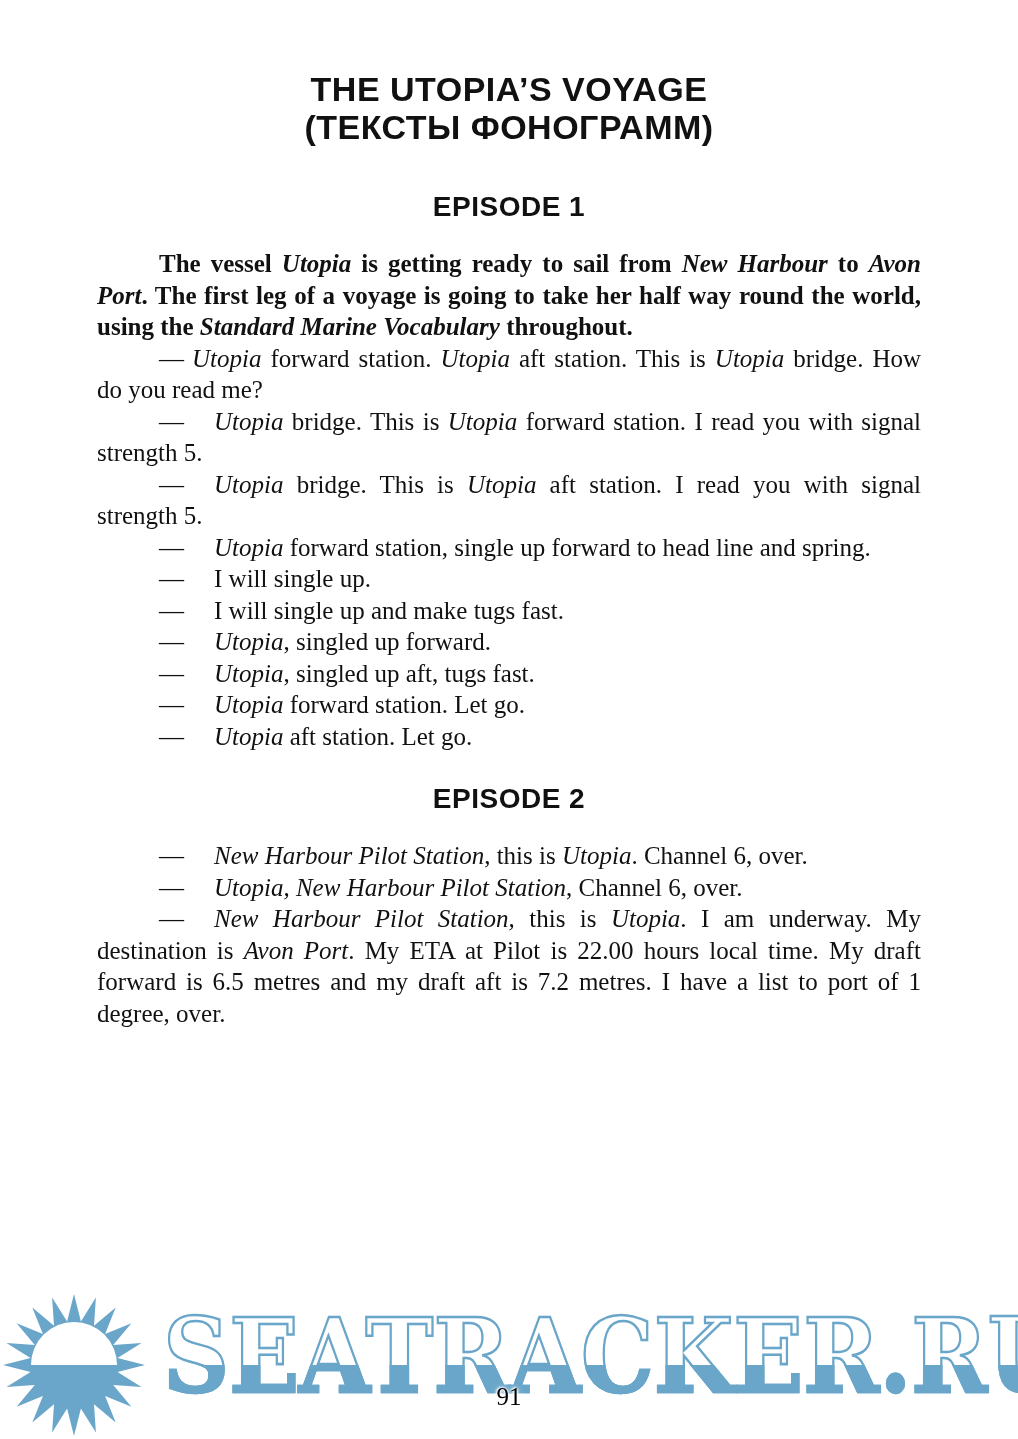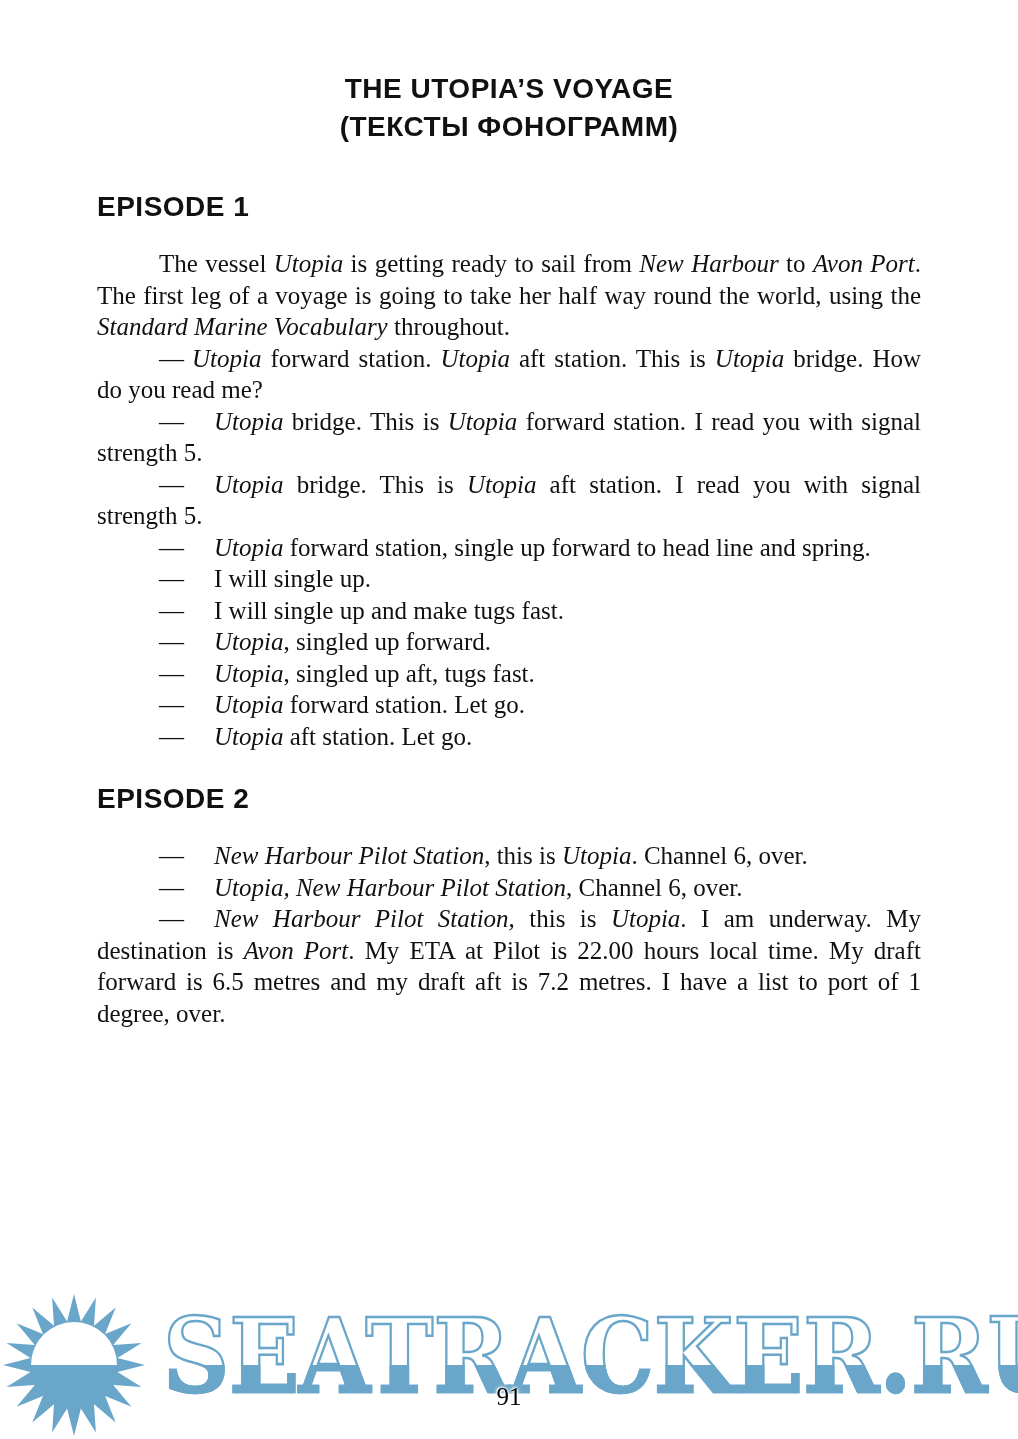--- a/index.html
+++ b/index.html
@@ -18,40 +18,41 @@
     left:97px; top:0;
     width:824px;
     z-index:2;
   }
   .doc-title{
     padding-top:70px;
     padding-bottom:14px;
     text-align:center;
     font-family:"Liberation Sans", sans-serif;
     font-weight:bold;
-    font-size:28px;
+    font-size:34px;
     line-height:38px;
     letter-spacing:0.5px;
   }
   .episode-heading{
     margin:30px 0 24px 0;
+    text-align:center;
     font-family:"Liberation Sans", sans-serif;
     font-weight:bold;
     font-size:28px;
     line-height:34px;
     letter-spacing:0.5px;
   }
   .content p{
     margin:0;
     font-size:25px;
     line-height:31.5px;
     text-align:justify;
     text-indent:62px;
   }
-  p.intro{ font-weight:normal;margin-top:6px; }
+  p.intro{ font-weight:bold;margin-top:6px; }
   .it{ font-style:italic; }
   .gap{ display:inline-block; height:1px; }
   .g-wide .gap{ width:30px; }
   .g-narrow .gap{ width:8px; }
 
   
   .watermark{ position:absolute; left:0; top:0; width:1018px; height:1439px; z-index:1; }
   .sun{ position:absolute; left:2px; top:1293px; }
   .wm-text-wrap{
     position:absolute; left:163px; top:1304px;

